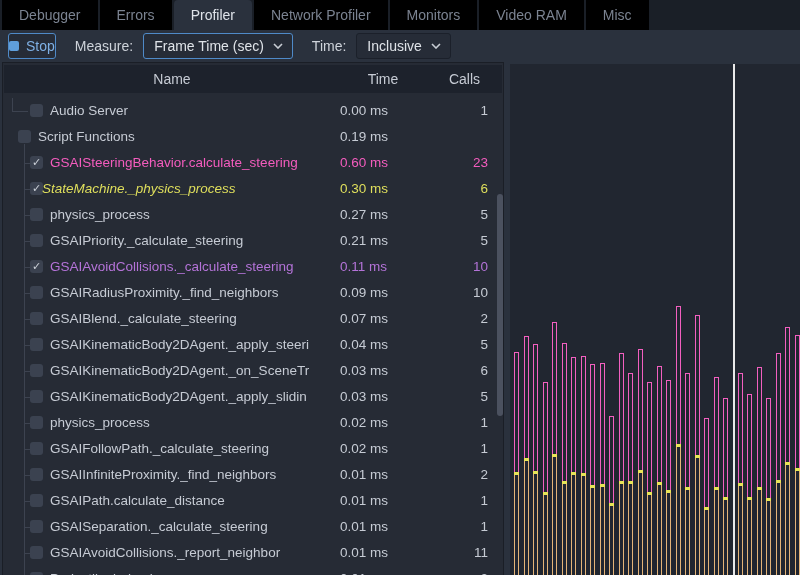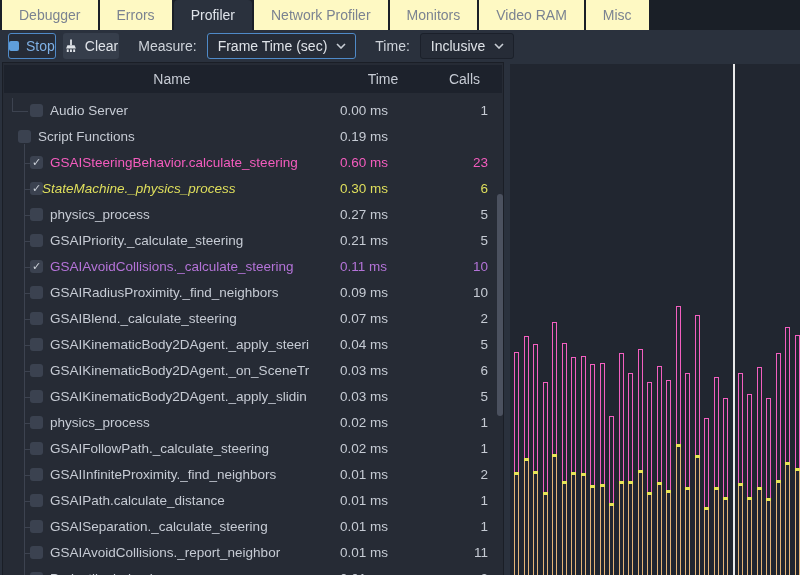--- a/index.html
+++ b/index.html
@@ -7,21 +7,21 @@
     width:800px;height:575px;position:relative;overflow:hidden;
     background:#2a313d;font-family:"Liberation Sans",sans-serif;
     -webkit-font-smoothing:antialiased;
   }
   
   .tabbar{
     position:absolute;left:0;top:0;width:800px;height:30px;
     background:#1a1f27;display:flex;align-items:stretch;padding-left:2px;box-sizing:border-box;
   }
   .tab{
-    background:#fef9c3;color:#7b8391;font-size:14px;line-height:30px;
+    background:#000000;color:#7b8391;font-size:14px;line-height:30px;
     padding:0 17px;margin-right:2px;white-space:nowrap;cursor:default;
   }
   .tab.active{
     background:#2a313d;color:#dfe3ea;border-radius:4px 4px 0 0;
   }
   
   .toolbar{
     position:absolute;left:0;top:30px;width:800px;height:32px;
     background:#2a313d;display:flex;align-items:center;
   }
@@ -96,32 +96,20 @@
     <div class="tab">Network Profiler</div>
     <div class="tab">Monitors</div>
     <div class="tab">Video RAM</div>
     <div class="tab">Misc</div>
   </div>
 
 <div class="toolbar">
   <button class="btn stop">
     <span class="stop-icon"></span>
     <span>Stop</span>
-  </button>
-  <button class="btn clear">
-    <span style="display:inline-flex">
-      <svg width="14" height="14" viewBox="0 0 14 14">
-        <rect x="6.1" y="0.5" width="1.8" height="5.8" fill="#dfe3e8"></rect>
-        <path d="M3.4 6.2 h7.2 l1.3 3.4 h-9.8 z" fill="#dfe3e8"></path>
-        <rect x="2.8" y="10.4" width="1.9" height="2.6" fill="#dfe3e8"></rect>
-        <rect x="6.0" y="10.4" width="1.9" height="2.6" fill="#dfe3e8"></rect>
-        <rect x="9.2" y="10.4" width="1.9" height="2.6" fill="#dfe3e8"></rect>
-      </svg>
-    </span>
-    <span>Clear</span>
   </button>
   <span class="lbl">Measure:</span>
   <div class="dd focus">
     <span>Frame Time (sec)</span>
     <span style="display:inline-flex">
       <svg width="10" height="6" viewBox="0 0 10 6">
           <polyline points="1,1 5,5 9,1" fill="none" stroke="#c8cdd4" stroke-width="1.6"></polyline>
         </svg>
     </span>
   </div>

